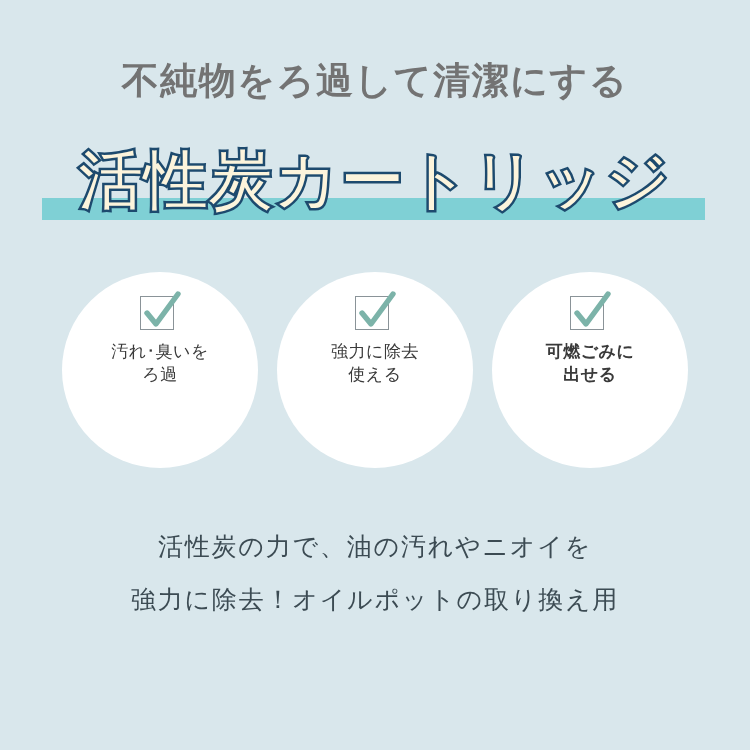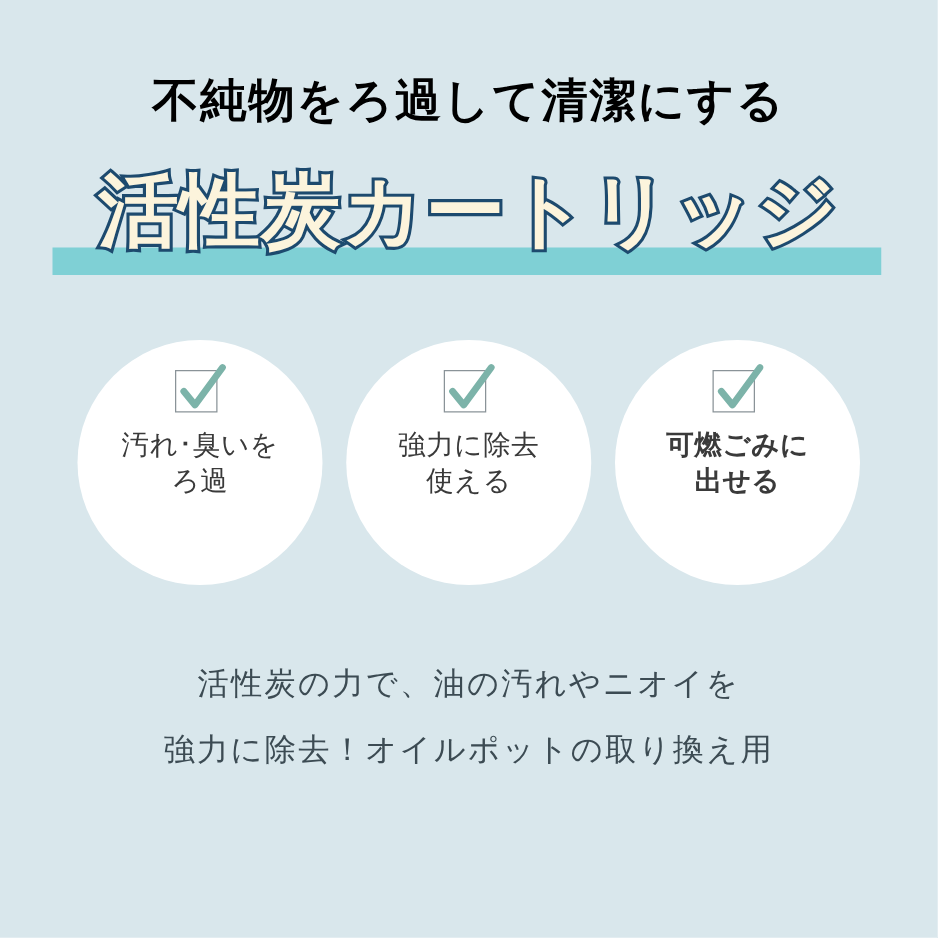--- a/index.html
+++ b/index.html
@@ -24,21 +24,21 @@
   
   .headline {
     position: absolute;
     top: 62px;
     left: 0;
     width: 750px;
     text-align: center;
     font-size: 37px;
     font-weight: bold;
     letter-spacing: 1.5px;
-    color: #000000;
+    color: #737373;
     line-height: 1.0;
     white-space: nowrap;
   }
 
   
   .title-block {
     position: absolute;
     top: 131px;
     left: 0;
     width: 750px;
@@ -48,25 +48,25 @@
     position: absolute;
     left: 42px;
     top: 67px;
     width: 663px;
     height: 22px;
     background: #7fd0d5;
   }
   .title-text {
     position: absolute;
     left: 0;
-    top: 0;
+    top: 12px;
     width: 750px;
     text-align: center;
     font-size: 64px;
-    font-weight: bold;
+    font-weight: normal;
     letter-spacing: 1px;
     line-height: 1.18;
     color: #fcf4dc;
     white-space: nowrap;
     -webkit-text-stroke: 5px #1d4a6e;
     paint-order: stroke fill;
   }
 
   
   .circles {
@@ -111,40 +111,40 @@
     position: absolute;
     left: 0;
     top: 0;
     width: 42px;
     height: 42px;
   }
 
   .circle-label {
     margin-top: 10px;
     text-align: center;
-    font-size: 22px;
+    font-size: 17px;
     line-height: 1.33;
     letter-spacing: 0.5px;
     color: #3a3a3a;
     white-space: nowrap;
   }
 
   
   .description {
     position: absolute;
     top: 521px;
     left: 0;
     width: 750px;
     text-align: center;
     font-size: 25px;
     line-height: 2.1;
     letter-spacing: 1.8px;
     color: #3c4b53;
   }
-  .description .line { white-space: nowrap; }
+  .description .line { white-space: nowrap; font-family: Liberation Serif, serif; }
 </style>
 </head>
 <body>
 
 <div id="poster">
 
   <div class="headline">不純物をろ過して清潔にする</div>
 
   <div class="title-block">
     <div class="title-bar"></div>

